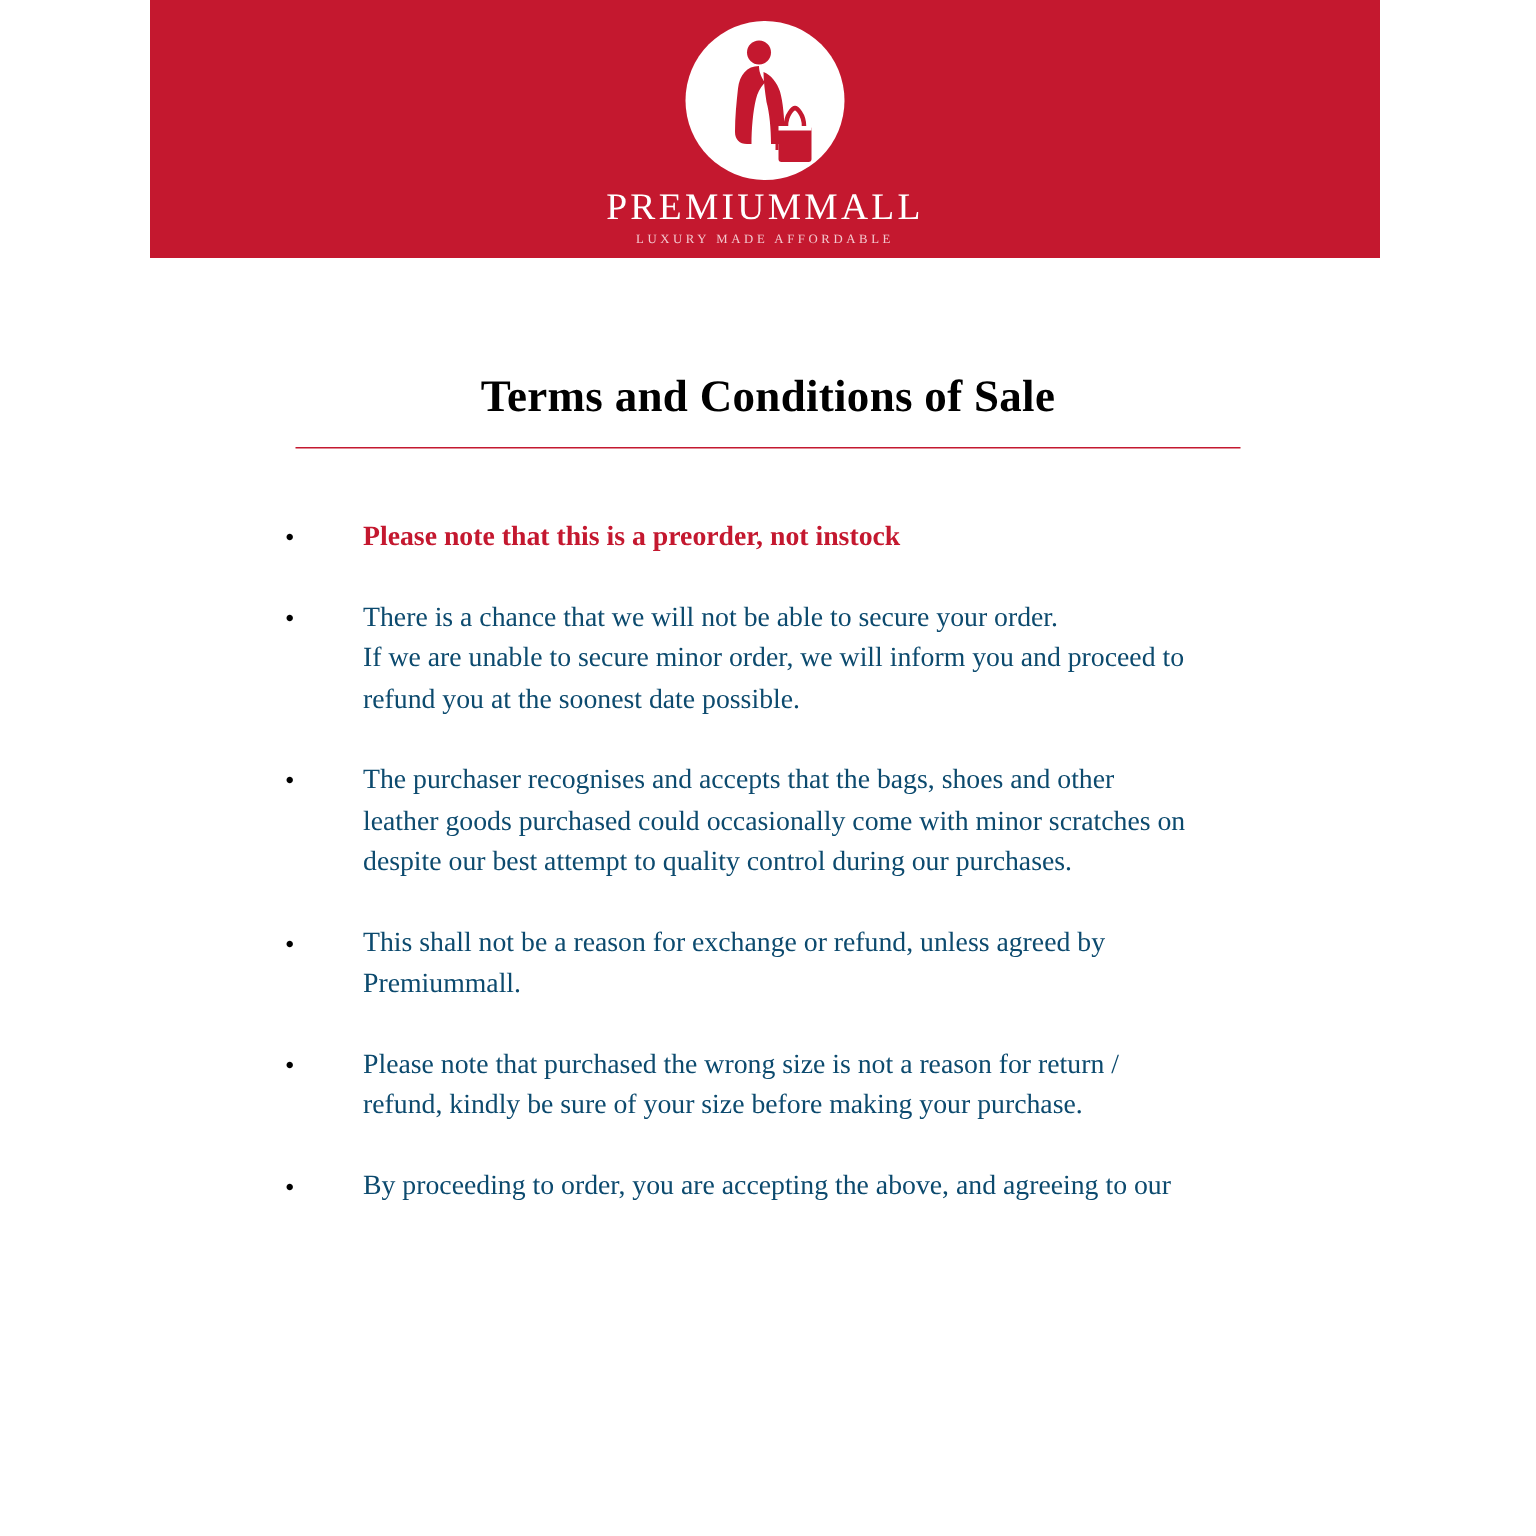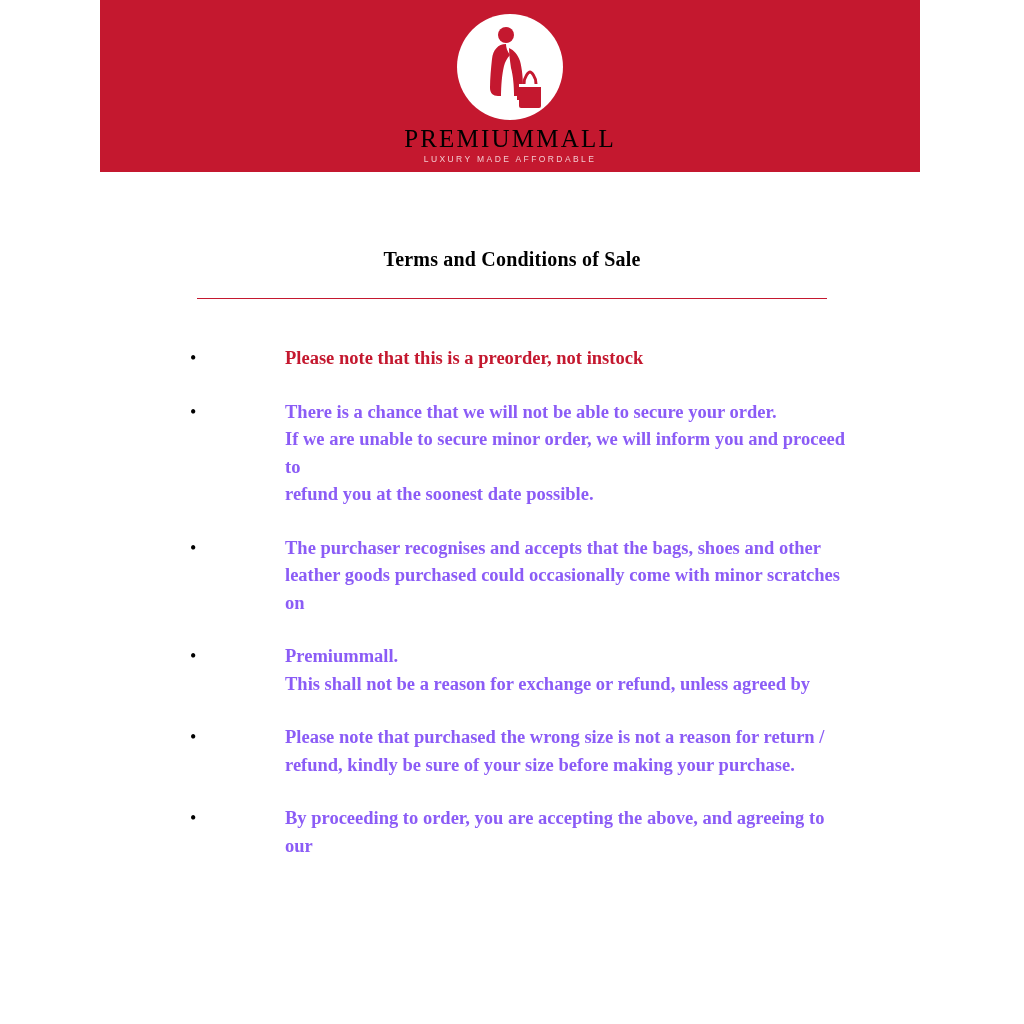--- a/index.html
+++ b/index.html
@@ -48,45 +48,45 @@
     position: relative;
     overflow: hidden;
   }
   .logo-circle svg {
     position: absolute;
     left: 0;
     top: 0;
   }
   .brand-name {
     margin-top: 6px;
-    color: #000000;
+    color: #ffffff;
     font-family: "Liberation Serif", serif;
     font-size: 25px;
     letter-spacing: 2.2px;
     line-height: 1;
   }
   .brand-tag {
     margin-top: 4px;
     color: #f3c9cf;
-    font-family: Liberation Sans, sans-serif;
+    font-family: Liberation Serif, serif;
     font-size: 8.5px;
     letter-spacing: 2.4px;
     line-height: 1;
   }
 
   
   .doc-title {
     position: absolute;
     left: 0;
     right: 0;
     top: 248px;
     text-align: center;
     font-family: "Liberation Serif", serif;
     font-weight: bold;
-    font-size: 20px;
+    font-size: 30px;
     letter-spacing: 0.2px;
   }
   .rule {
     position: absolute;
     left: 197px;
     top: 298px;
     width: 630px;
     height: 1px;
     background: #c4182f;
   }
@@ -110,28 +110,28 @@
     line-height: 27.5px;
     color: #000;
   }
   .bullet-text {
     flex: 1 1 auto;
     font-family: "Liberation Serif", serif;
     font-size: 18.5px;
     line-height: 27.5px;
     color: #1a1a1a;
   }
-  .bullet-text .line { display: block; margin-left: 43px; }
+  .bullet-text .line { display: block; }
   .bullet-text.accent, .bullet-text .accent {
     color: #c4182f;
     font-weight: bold;
   }
   .bullet-text .normal {
-    color: #8b5cf6;
-    font-weight: bold;
+    color: #0c4a6e;
+    font-weight: normal;
   }
 </style>
 </head>
 <body>
 
 <div class="page">
 
   <div class="banner">
     <div class="logo-wrap">
       <div class="logo-circle">
@@ -173,28 +173,29 @@
         <span class="line normal">If we are unable to secure minor order, we will inform you and proceed to</span>
         <span class="line normal">refund you at the soonest date possible.</span>
       </div>
     </div>
 
     <div class="bullet-row">
       <div class="bullet-dot">•</div>
       <div class="bullet-text">
         <span class="line normal">The purchaser recognises and accepts that the bags, shoes and other</span>
         <span class="line normal">leather goods purchased could occasionally come with minor scratches on</span>
-      </div>
-    </div>
-
-    <div class="bullet-row">
-      <div class="bullet-dot">•</div>
-      <div class="bullet-text">
+        <span class="line normal">despite our best attempt to quality control during our purchases.</span>
+      </div>
+    </div>
+
+    <div class="bullet-row">
+      <div class="bullet-dot">•</div>
+      <div class="bullet-text">
+        <span class="line normal">This shall not be a reason for exchange or refund, unless agreed by</span>
         <span class="line normal">Premiummall.</span>
-        <span class="line normal">This shall not be a reason for exchange or refund, unless agreed by</span>
       </div>
     </div>
 
     <div class="bullet-row">
       <div class="bullet-dot">•</div>
       <div class="bullet-text">
         <span class="line normal">Please note that purchased the wrong size is not a reason for return /</span>
         <span class="line normal">refund, kindly be sure of your size before making your purchase.</span>
       </div>
     </div>

